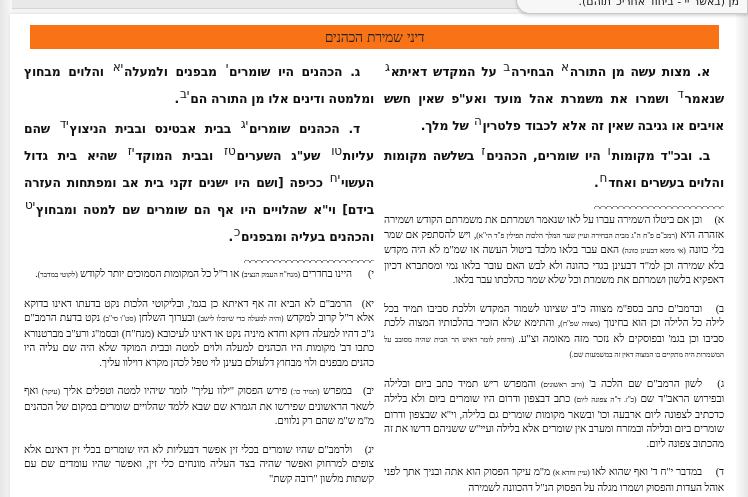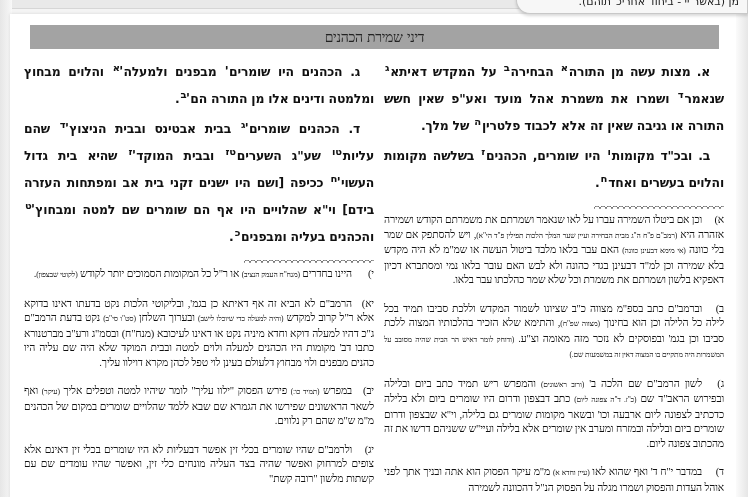--- a/index.html
+++ b/index.html
@@ -19,34 +19,34 @@
       border-bottom-left-radius:14px; box-shadow:0 2px 3px rgba(0,0,0,0.15);
       direction:rtl; text-align:right; padding:0 8px 0 0; box-sizing:border-box;
       font-size:11px; line-height:20px; color:#222; overflow:hidden; white-space:nowrap;
     }
     .page {
       position:absolute; left:10px; top:14px; width:728px; height:500px;
       background:#ffffff; box-shadow:0 0 3px rgba(0,0,0,0.12);
     }
     .title-bar {
       position:absolute; left:20px; top:11px; width:689px; height:24px;
-      background:#a3a3a3; text-align:center; direction:rtl;
+      background:#f97316; text-align:center; direction:rtl;
       font-family:"DejaVu Serif", "Liberation Serif", serif;
       font-size:14px; line-height:24px; color:#222; letter-spacing:-0.3px;
     }
     .col {
       position:absolute; direction:rtl; text-align:justify;
     }
     .col.right { left:374px; width:340px; top:44px; }
     .col.left  { left:14px; width:350px; top:44px; }
     .main-p {
       font-weight:bold; font-size:12.4px; line-height:27px; margin:0 0 3px 0;
       text-indent:14px; letter-spacing:-0.2px;
     }
-    sup.m { font-size:10px; font-weight:bold; vertical-align:super; line-height:0; margin:0 1px; }
+    sup.m { font-size:12px; font-weight:normal; vertical-align:super; line-height:0; margin:0 1px; }
     .sep {
       width:130px; height:6px; margin:8px 0 2px 0;
       border-top:1px dashed transparent;
       background:
         radial-gradient(circle at 3px 6px, transparent 2.4px, #777 2.6px, #777 3.1px, transparent 3.3px) 0 -2px/6px 6px repeat-x;
     }
     .fn {
       font-size:10.6px; line-height:14.5px; margin:0 0 14px 0; color:#111;
       letter-spacing:-0.15px;
       font-family:Liberation Serif, serif;
@@ -67,21 +67,21 @@
 
 <div class="topbar"></div>
 <div class="edge-shadow"></div>
 
 <div class="page">
   <div class="title-bar">דיני שמירת הכהנים</div>
 
   <div class="col right">
     <p class="main-p">
       <span>א.</span>
-      <span>מצות עשה מן התורה</span><sup class="m">א</sup><span> הבחירה</span><sup class="m">ב</sup><span> על המקדש דאיתא</span><sup class="m">ג</sup><span> שנאמר</span><sup class="m">ד</sup><span> ושמרו את משמרת אהל מועד ואע"פ שאין חשש התורה או גניבה שאין זה אלא לכבוד פלטרין</span><sup class="m">ה</sup><span> של מלך.</span>
+      <span>מצות עשה מן התורה</span><sup class="m">א</sup><span> הבחירה</span><sup class="m">ב</sup><span> על המקדש דאיתא</span><sup class="m">ג</sup><span> שנאמר</span><sup class="m">ד</sup><span> ושמרו את משמרת אהל מועד ואע"פ שאין חשש אויבים או גניבה שאין זה אלא לכבוד פלטרין</span><sup class="m">ה</sup><span> של מלך.</span>
     </p>
     <p class="main-p">
       <span>ב.</span>
       <span>ובכ"ד מקומות</span><sup class="m">ו</sup><span> היו שומרים, הכהנים</span><sup class="m">ז</sup><span> בשלשה מקומות והלוים בעשרים ואחד</span><sup class="m">ח</sup><span>.</span>
     </p>
 
     <div class="sep"></div>
 
     <p class="fn"><span class="lbl">א)</span><span>וכן אם ביטלו השמירה עברו על לאו שנאמר ושמרתם את משמרתם הקודש ושמירה אזהרה היא </span><small>(רמב"ם פ"ח ה"ג מבית הבחירה ועיין שער המלך הלכות תפילין פ"ד הי"א)</small><span>, ויש להסתפק אם שמר בלי כוונה </span><small>(אי מימא דבעינן כוונה)</small><span> האם עבר בלאו מלבד ביטול העשה או שמ"מ לא היה מקדש בלא שמירה וכן למ"ד דבעינן בגדי כהונה ולא לבש האם עובר בלאו נמי ומסתברא דכיון דאפקיא בלשון ושמרתם את משמרת וכל שלא שמר כהלכתו עבר בלאו.</span></p>
 
@@ -97,21 +97,21 @@
       <span>ג.</span>
       <span>הכהנים היו שומרים</span><sup class="m">י</sup><span> מבפנים ולמעלה</span><sup class="m">יא</sup><span> והלוים מבחוץ ומלמטה ודינים אלו מן התורה הם</span><sup class="m">יב</sup><span>.</span>
     </p>
     <p class="main-p">
       <span>ד.</span>
       <span>הכהנים שומרים</span><sup class="m">יג</sup><span> בבית אבטינס ובבית הניצוץ</span><sup class="m">יד</sup><span> שהם עליות</span><sup class="m">טו</sup><span> שע"ג השערים</span><sup class="m">טז</sup><span> ובבית המוקד</span><sup class="m">יז</sup><span> שהיא בית גדול העשוי</span><sup class="m">יח</sup><span> ככיפה [ושם היו ישנים זקני בית אב ומפתחות העזרה בידם] וי"א שהלויים היו אף הם שומרים שם למטה ומבחוץ</span><sup class="m">יט</sup><span> והכהנים בעליה ומבפנים</span><sup class="m">כ</sup><span>.</span>
     </p>
 
     <div class="sep"></div>
 
-    <p class="fn"><span class="lbl">י)</span><span>היינו בחדרים </span><small>(מנח"ח העמק הנציב)</small><span> או ר"ל כל המקומות הסמוכים יותר לקודש </span><small>(לקוטי שבצפון)</small><span>.</span></p>
+    <p class="fn"><span class="lbl">י)</span><span>היינו בחדרים </span><small>(מנח"ח העמק הנציב)</small><span> או ר"ל כל המקומות הסמוכים יותר לקודש </span><small>(לקוטי במדבר)</small><span>.</span></p>
 
     <p class="fn"><span class="lbl">יא)</span><span>הרמב"ם לא הביא זה אף דאיתא כן בגמ', ובליקוטי הלכות נקט בדעתו דאינו בדוקא אלא ר"ל קרוב למקדש </span><small>(והיה למעלה כדי שיוכלו לישב)</small><span> ובערוך השלחן </span><small>(סט"ו סי"ב)</small><span> נקט בדעת הרמב"ם ג"כ דהיו למעלה דוקא וחדא מיניה נקט או דאינו לעיכובא (מנח"ח) ובסמ"ג ורע"ב מברטנורא כתבו דב' מקומות היו הכהנים למעלה ולוים למטה ובבית המוקד שלא היה שם עליה היו כהנים מבפנים ולוי מבחוץ דלעולם בעינן לוי טפל לכהן מקרא דוילוו עליך.</span></p>
 
     <p class="fn"><span class="lbl">יב)</span><span>במפרש </span><small>(תמיד כו:)</small><span> פירש הפסוק "ילוו עליך" לומר שיהיו למטה וטפלים אליך </span><small>(עיקר)</small><span> ואף לשאר הראשונים שפירשו את הגמרא שם שבא ללמד שהלויים שומרים במקום של הכהנים מ"מ ש"מ שהם רק נלווים.</span></p>
 
     <p class="fn"><span class="lbl">יג)</span><span>ולרמב"ם שהיו שומרים בכלי זין אפשר דבעליות לא היו שומרים בכלי זין דאינם אלא צופים למרחוק ואפשר שהיה בצד העליה מונחים כלי זין, ואפשר שהיו עומדים שם עם קשתות מלשון "רובה קשת" </span></p>
 
   </div>
 </div>
 

